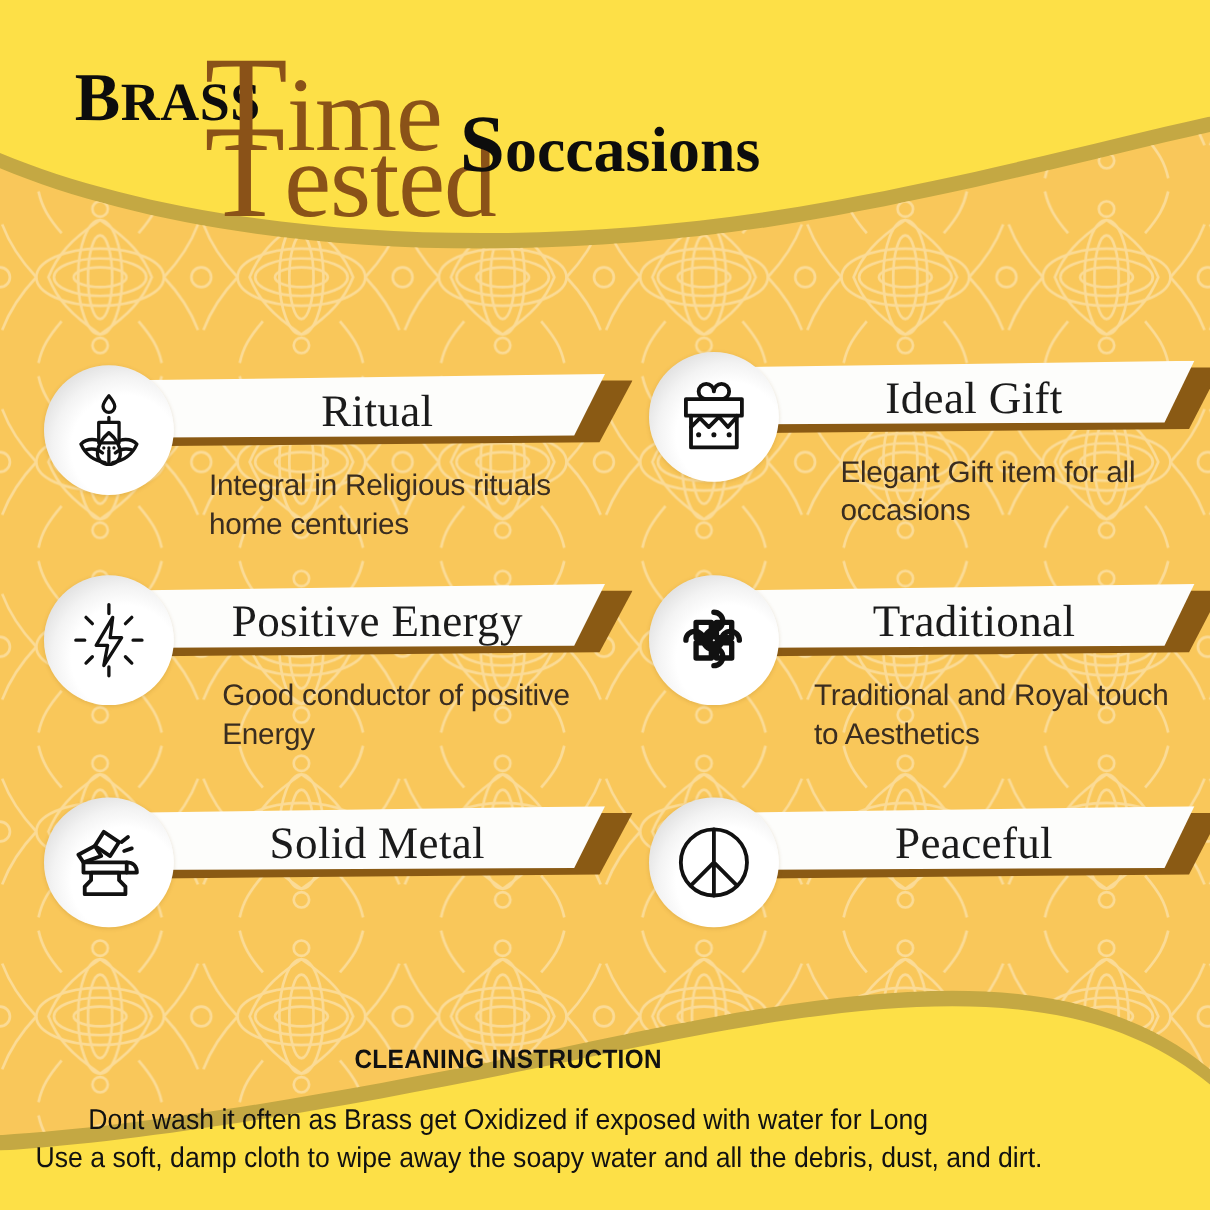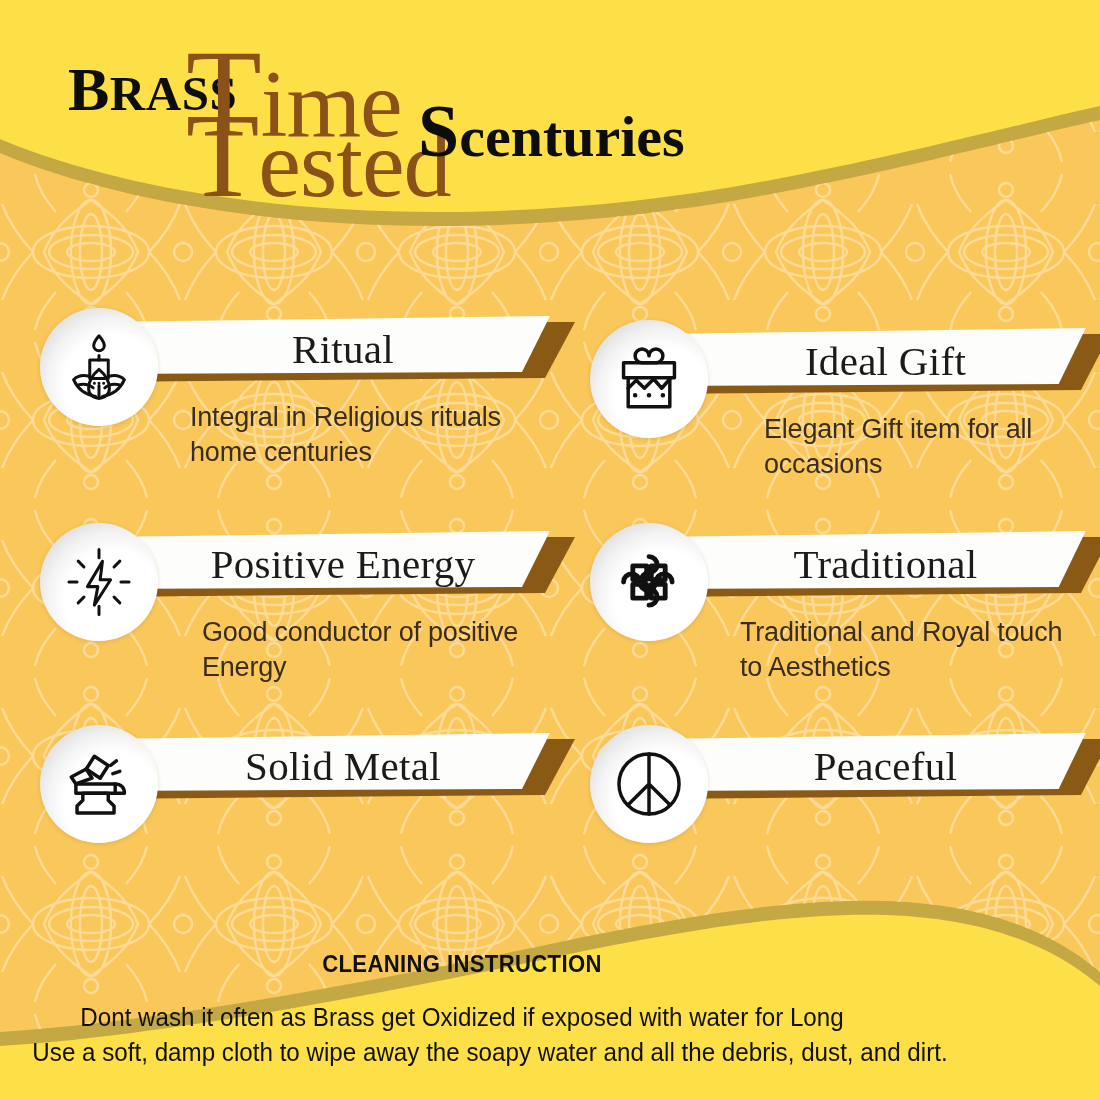--- a/index.html
+++ b/index.html
@@ -129,25 +129,25 @@
     <div class="hd-line hd-brass">
       <span class="cap">B</span><span>RASS</span>
     </div>
     <div class="hd-line hd-time">
       <span class="cap">T</span><span>ime</span>
     </div>
     <div class="hd-line hd-tested">
       <span class="cap">T</span><span>ested</span>
     </div>
     <div class="hd-line hd-sup">
-      <span class="cap">S</span><span>centuries</span>
-    </div>
-  </div>
-
-  <div class="card" style="left:40px;top:308px;width:540px;height:180px;">
+      <span class="cap">S</span><span>occasions</span>
+    </div>
+  </div>
+
+  <div class="card" style="left:40px;top:332px;width:540px;height:180px;">
     <div class="banner-wrap">
       <svg viewBox="0 0 477 78" preserveAspectRatio="none">
         <path d="M0 14 L447 6 L477 6 L447 62 L0 66 Z" fill="#8A5A14"></path>
         <path d="M0 6 L452 0 L424 56 L0 58 Z" fill="#FDFDFB"></path>
       </svg>
     </div>
     <div class="badge">
       <svg viewBox="0 0 64 64" fill="none" stroke="#111" stroke-width="2.6" stroke-linecap="round" stroke-linejoin="round">
         <path d="M32 5 c-3.5 4.2 -4.6 6.4 -4.6 8.4 a4.6 4.6 0 0 0 9.2 0 c0 -2 -1.1 -4.2 -4.6 -8.4 Z"></path>
         <path d="M32 22 v4"></path>

